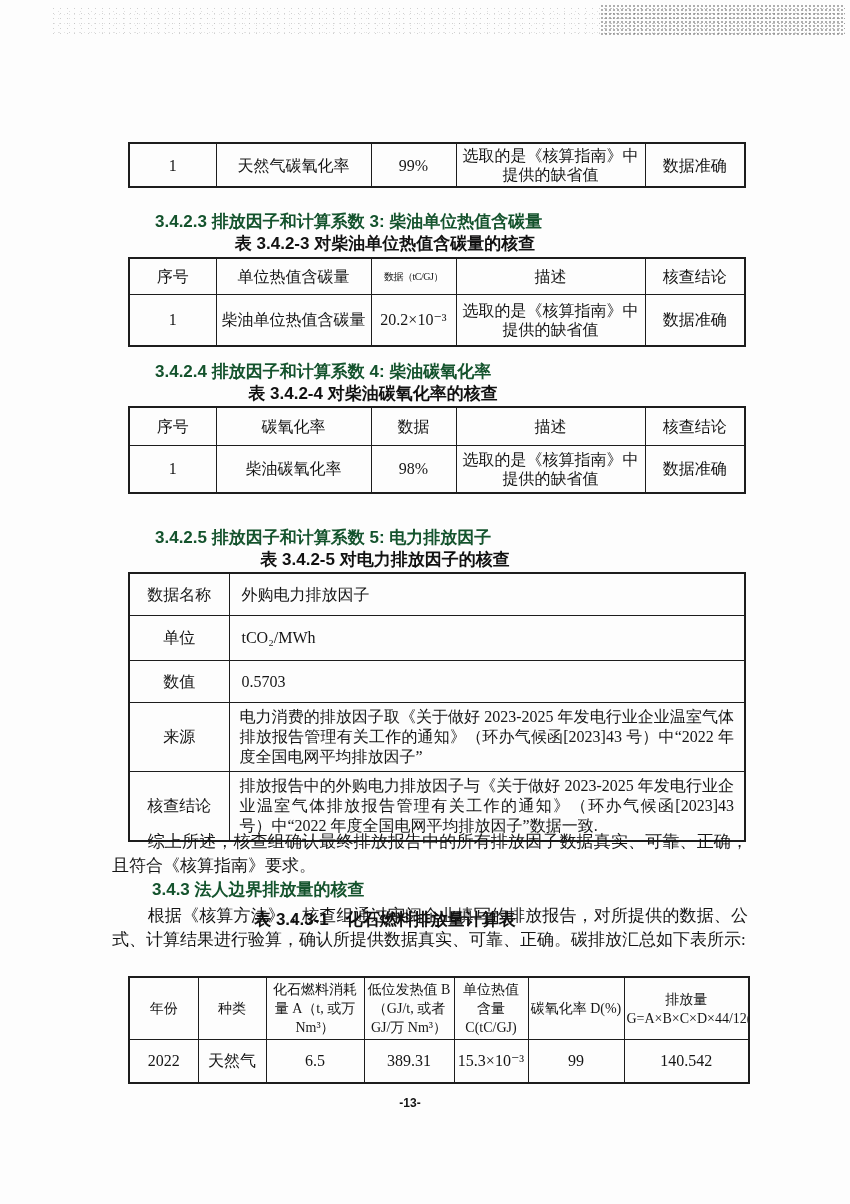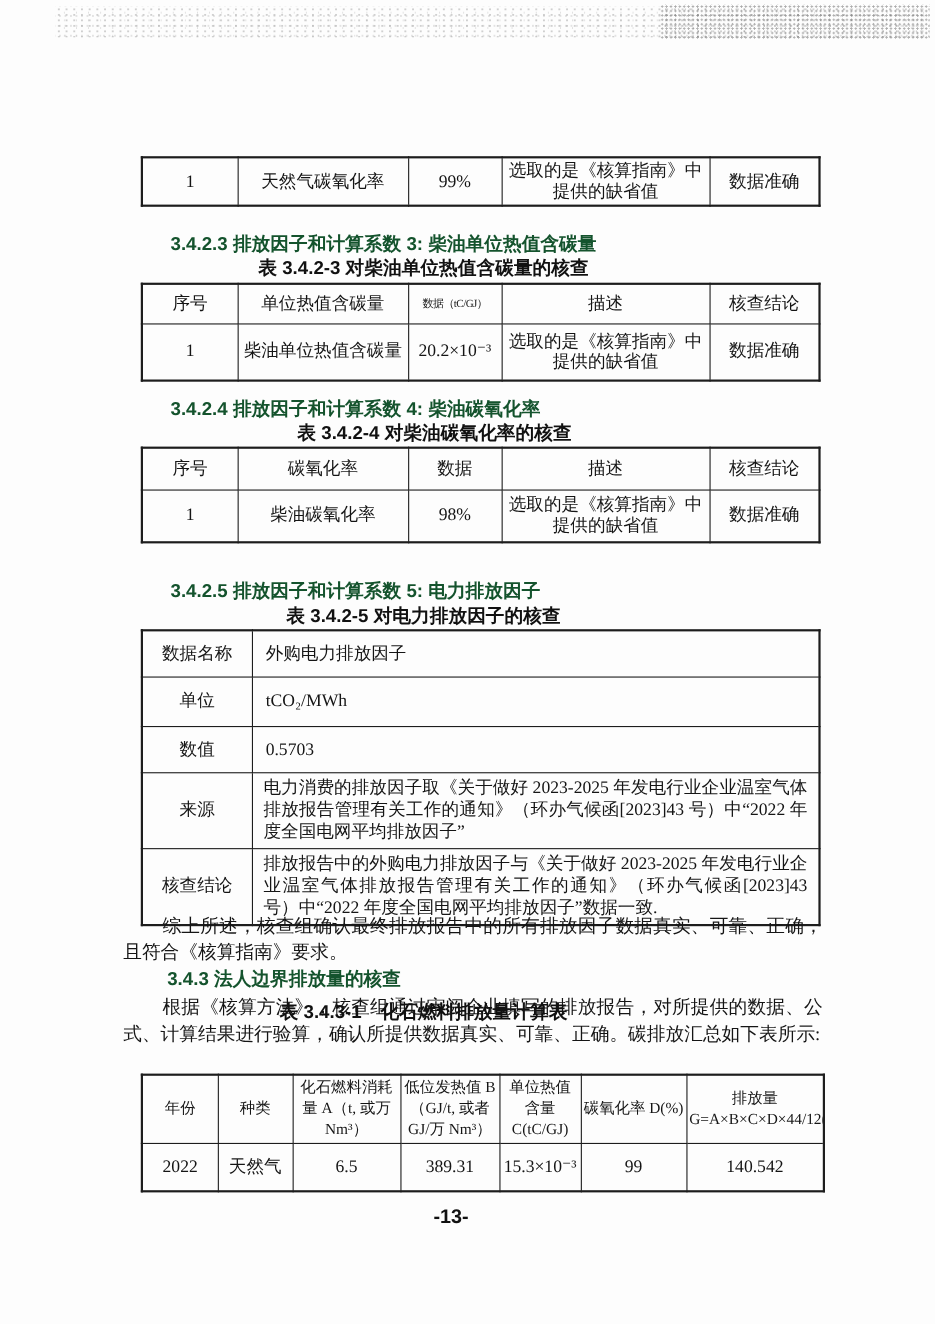--- a/index.html
+++ b/index.html
@@ -47,21 +47,21 @@
   table { border:2px solid #1d1d1d; }
   td { border:1.5px solid #1d1d1d; font-size:16px; line-height:19px;
        text-align:center; vertical-align:middle; padding:2px 3px;
        color:#151515; overflow:hidden; }
   td.left { text-align:left; padding-left:12px; }
   td.just { text-align:justify; padding:4px 10px; line-height:20px; }
   td.tight { font-size:10px; letter-spacing:-0.5px; white-space:nowrap; }
   .t4 td.hdr4 { font-size:14px; line-height:19px; padding:2px 2px; }
   .pagenum {
     font-family:"Liberation Sans","DejaVu Sans",sans-serif;
-    font-weight:bold; font-size:18px; text-align:center; color:#111;
+    font-weight:bold; font-size:12px; text-align:center; color:#111;
   }
 </style>
 </head>
 <body>
 
 <div class="page">
 
   <div class="scan-noise"></div>
   <div class="scan-noise-dense"></div>
 
@@ -106,21 +106,21 @@
       <td>1</td>
       <td>柴油单位热值含碳量</td>
       <td>20.2×10⁻³</td>
       <td>选取的是《核算指南》中提供的缺省值</td>
       <td>数据准确</td>
     </tr>
   </tbody>
     </table>
 
   <div class="abs heading" style="top:362px; left:155px;">3.4.2.4 排放因子和计算系数 4: 柴油碳氧化率</div>
-  <div class="abs caption" style="top:384px; left:80px; width:630px;">表 3.4.2-4 对柴油碳氧化率的核查</div>
+  <div class="abs caption" style="top:384px; left:58px; width:630px;">表 3.4.2-4 对柴油碳氧化率的核查</div>
   <table class="abs" style="top:406px; left:128px; width:616px;">
     <colgroup>
         <col style="width:87px">
         <col style="width:155px">
         <col style="width:85px">
         <col style="width:189px">
         <col style="width:100px">
       </colgroup>
     <tbody>
         <tr style="height:38px">

